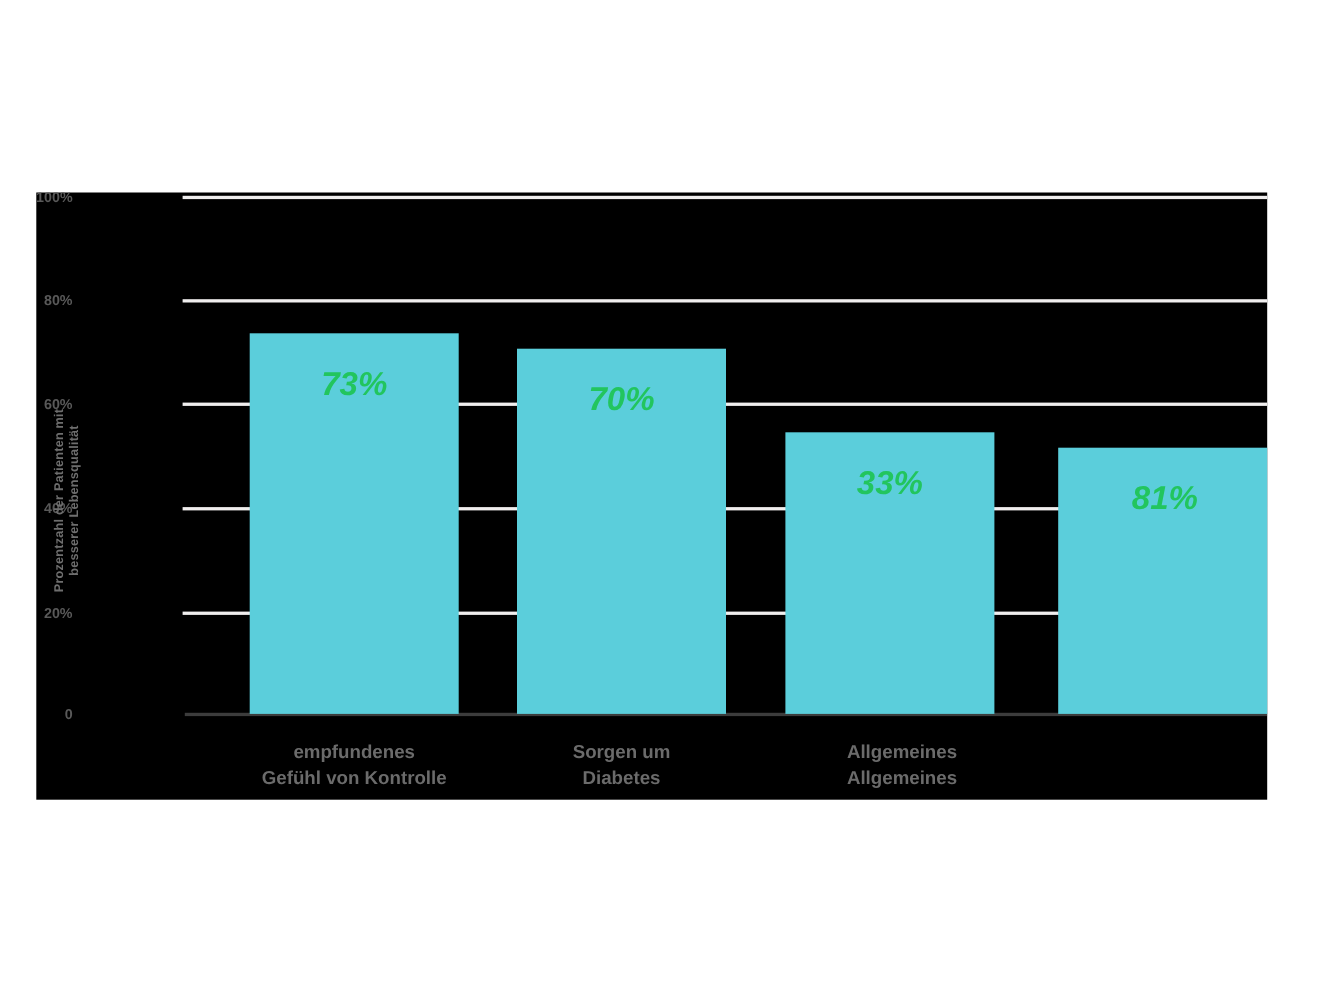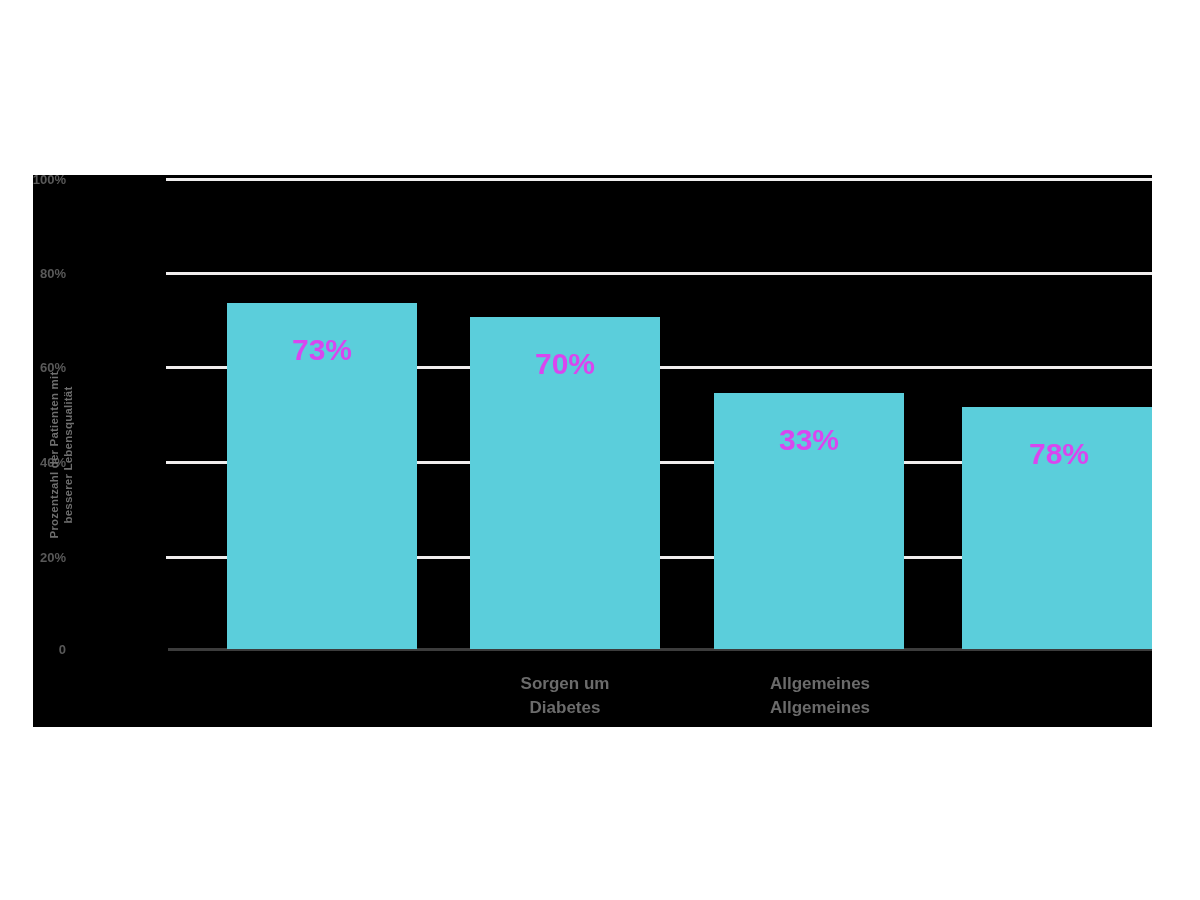--- a/index.html
+++ b/index.html
@@ -77,26 +77,27 @@
     background: #3c3c3c;
   }
 
   
   .bar {
     position: absolute;
     background: #5bcedb;
   }
   .bar-value {
     position: absolute;
-    color: #d946ef;
+    color: #22c55e;
     font-size: 30px;
     font-weight: bold;
     text-align: center;
     transform: translate(-50%, 0);
     white-space: nowrap;
+    font-style: italic;
   }
 
   
   .cat-label {
     position: absolute;
     color: #6b6b6b;
     font-size: 17px;
     font-weight: bold;
     line-height: 24px;
     text-align: center;
@@ -132,22 +133,26 @@
     </div>
 
     <div class="bar" style="left:194px; width:190px; top:128px; height:346px;"></div>
     <div class="bar" style="left:437px; width:190px; top:142px; height:332px;"></div>
     <div class="bar" style="left:681px; width:190px; top:218px; height:256px;"></div>
     <div class="bar" style="left:929px; width:200px; top:232px; height:242px;"></div>
 
     <div class="bar-value" style="left:289px; top:158px;">73%</div>
     <div class="bar-value" style="left:532px; top:172px;text-align:right;">70%</div>
     <div class="bar-value" style="left:776px; top:248px;">33%</div>
-    <div class="bar-value" style="left:1026px; top:262px;">78%</div>
+    <div class="bar-value" style="left:1026px; top:262px;">81%</div>
 
+    <div class="cat-label" style="left:289px; top:497px;">
+      <span class="l">empfundenes</span>
+      <span class="l">Gefühl von Kontrolle</span>
+    </div>
     <div class="cat-label" style="left:532px; top:497px;">
       <span class="l">Sorgen um</span>
       <span class="l">Diabetes</span>
     </div>
     <div class="cat-label" style="left:787px; top:497px;">
       <span class="l">Allgemeines</span>
       <span class="l">Allgemeines</span>
     </div>
 
   </div>

